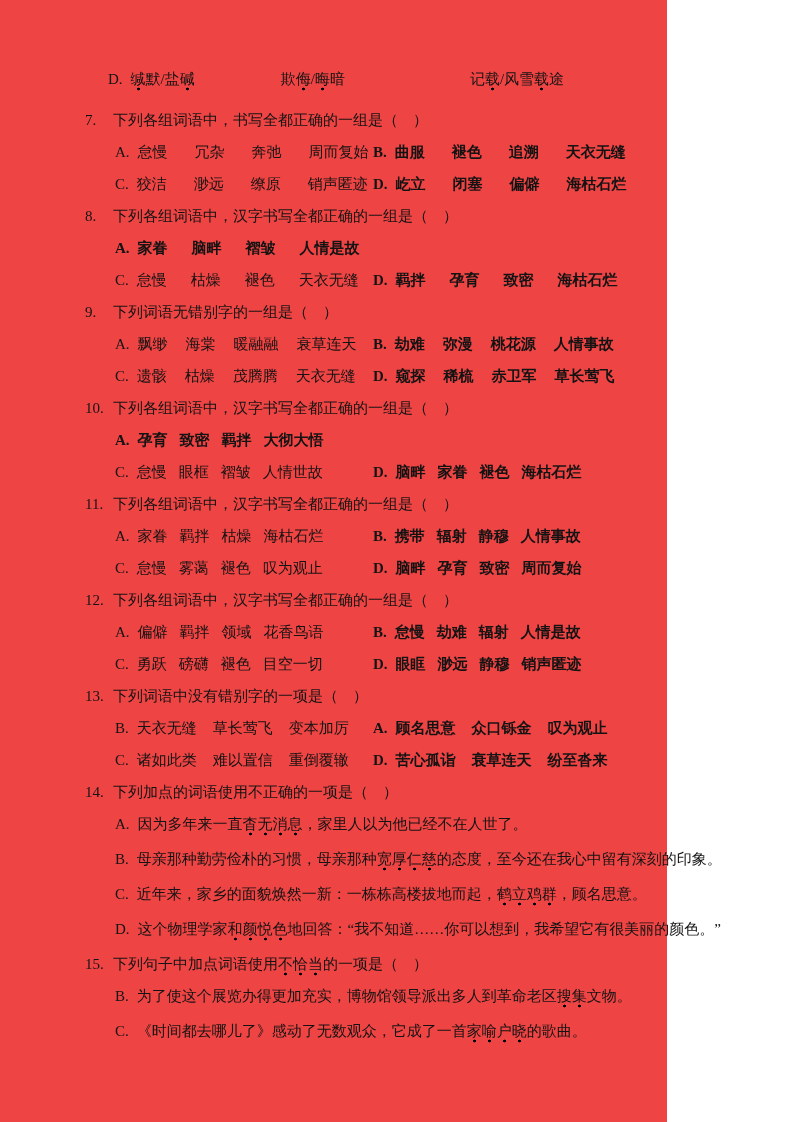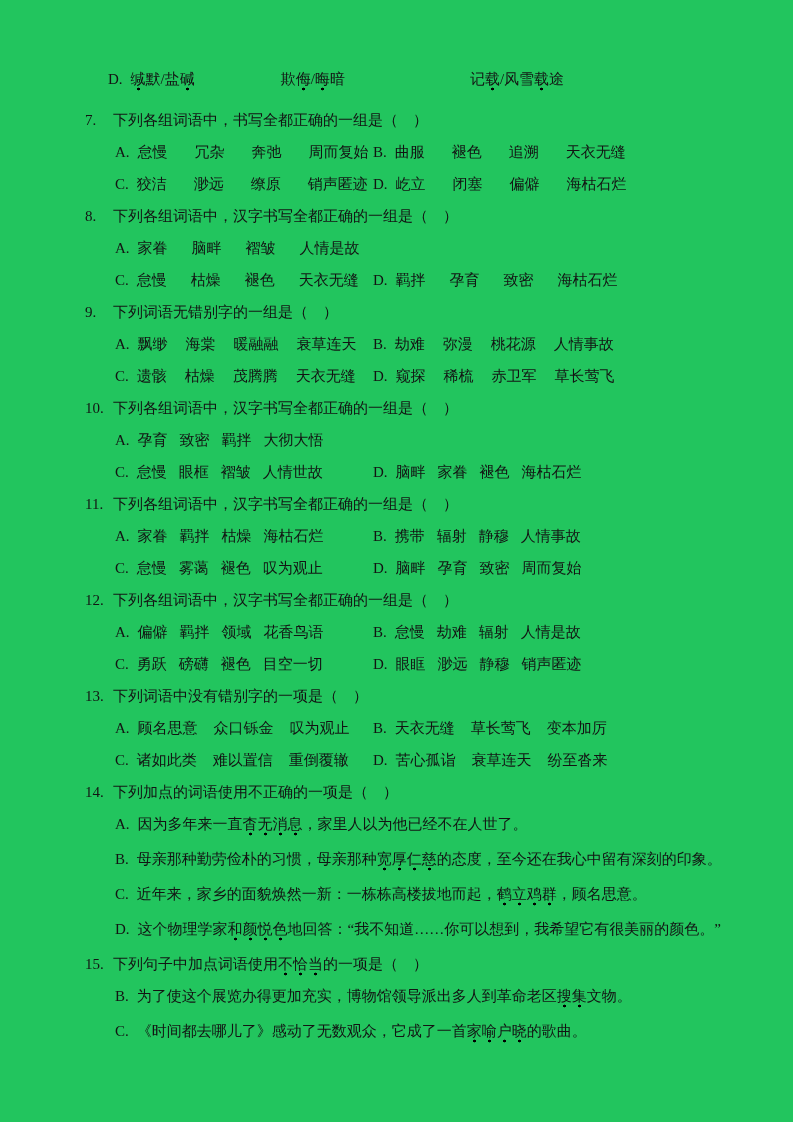--- a/index.html
+++ b/index.html
@@ -1,29 +1,29 @@
 <!DOCTYPE html>
 <html><head>
 <meta charset="utf-8">
 <style>
   html,body{margin:0;padding:0;}
   body{
     width:793px;height:1122px;background:#ffffff;color:#131313;
     font-family:"Liberation Serif","DejaVu Serif",serif;
     font-size:15px;line-height:1;overflow:hidden;
   }
-  .page{position:relative;width:793px;height:1122px;background:#22c55e;box-sizing:border-box;
+  .page{position:relative;width:667px;height:1122px;background:#ef4444;box-sizing:border-box;
         padding:72px 30px 10px 85px;}
   .line{white-space:nowrap;margin-bottom:17px;}
   .prelude-line{margin-bottom:26px;padding-left:23px;}
   .letter{display:inline-block;margin-right:8px;}
   .qnum{display:inline-block;min-width:23px;margin-right:5px;}
   .opt-row{display:flex;padding-left:30px;}
   .cell{width:258px;flex:0 0 auto;white-space:nowrap;}
-  .cell:last-child{flex:1 1 auto;}
+  .cell:last-child{flex:1 1 auto;font-weight:bold;}
   .word{display:inline-block;}
   .g27 .word + .word{margin-left:27px;}
   .g24 .word + .word{margin-left:24px;}
   .g18 .word + .word{margin-left:18px;}
   .g16 .word + .word{margin-left:16px;}
   .g12 .word + .word{margin-left:12px;}
   .sent-row{padding-left:30px;margin-bottom:20px;white-space:nowrap;}
   
   .em{
     background-image:radial-gradient(circle at 50% 2px, #000 1.3px, rgba(0,0,0,0) 1.6px);
@@ -104,22 +104,22 @@
           <span class="cell"><span class="letter">B.</span><span class="word">怠慢</span><span class="word">劫难</span><span class="word">辐射</span><span class="word">人情是故</span></span>
         </div>
         <div class="line opt-row">
           <span class="cell"><span class="letter">C.</span><span class="word">勇跃</span><span class="word">磅礴</span><span class="word">褪色</span><span class="word">目空一切</span></span>
           <span class="cell"><span class="letter">D.</span><span class="word">眼眶</span><span class="word">渺远</span><span class="word">静穆</span><span class="word">销声匿迹</span></span>
         </div>
       </section>
       <section class="question g16">
         <div class="line stem-line"><span class="qnum">13.</span><span><span>下列词语中没有错别字的一项是（　）</span></span></div>
         <div class="line opt-row">
+          <span class="cell"><span class="letter">B.</span><span class="word">天衣无缝</span><span class="word">草长莺飞</span><span class="word">变本加厉</span></span>
           <span class="cell"><span class="letter">A.</span><span class="word">顾名思意</span><span class="word">众口铄金</span><span class="word">叹为观止</span></span>
-          <span class="cell"><span class="letter">B.</span><span class="word">天衣无缝</span><span class="word">草长莺飞</span><span class="word">变本加厉</span></span>
         </div>
         <div class="line opt-row">
           <span class="cell"><span class="letter">C.</span><span class="word">诸如此类</span><span class="word">难以置信</span><span class="word">重倒覆辙</span></span>
           <span class="cell"><span class="letter">D.</span><span class="word">苦心孤诣</span><span class="word">衰草连天</span><span class="word">纷至沓来</span></span>
         </div>
       </section>
       <section class="question ">
         <div class="line stem-line"><span class="qnum">14.</span><span><span>下列加点的词语使用不正确的一项是（　）</span></span></div>
         <div class="sent-row"><span class="letter">A.</span><span><span>因为多年来一直</span><span class="em">杳无消息</span><span>，家里人以为他已经不在人世了。</span></span></div>
         <div class="sent-row"><span class="letter">B.</span><span><span>母亲那种勤劳俭朴的习惯，母亲那种</span><span class="em">宽厚仁慈</span><span>的态度，至今还在我心中留有深刻的印象。</span></span></div>

